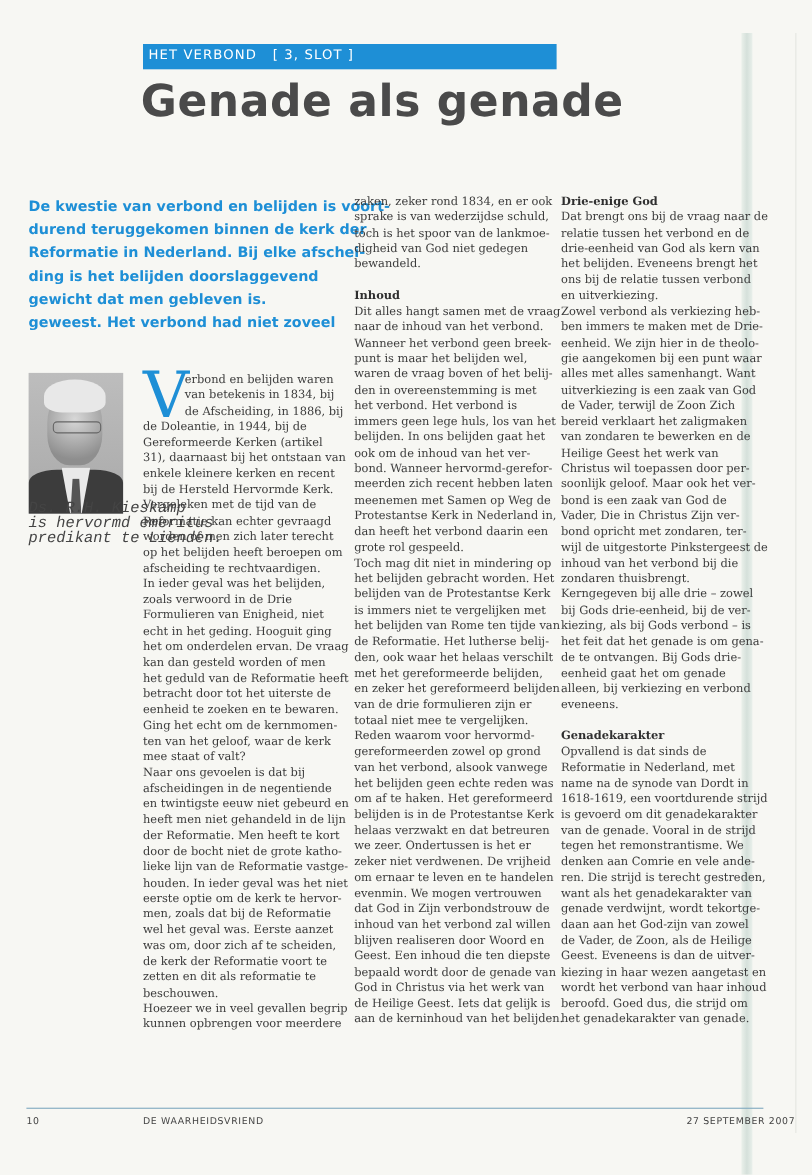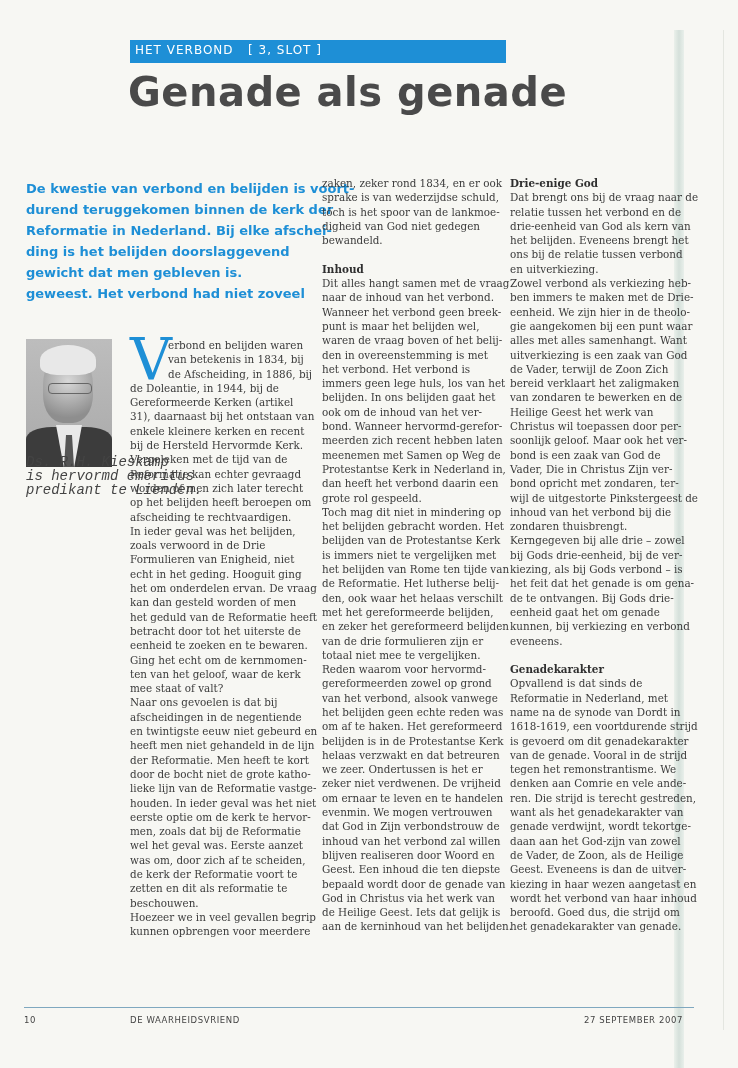--- a/index.html
+++ b/index.html
@@ -89,21 +89,21 @@
     position: absolute; left: 24px; top: 1007px; width: 670px; height: 1px;
     background: #7fa8bf;
   }
   .foot {
     position: absolute; top: 1015px;
     font-family: "DejaVu Sans", sans-serif; font-size: 8.5px; letter-spacing: 0.6px;
     color: #444;
   }
   .foot-num { left: 24px; }
   .foot-mag { left: 130px; }
-  .foot-date { left: 584px; text-align: right; }
+  .foot-date { left: 624px; text-align: right; }
 </style>
 </head>
 <body>
 
 <div class="page">
   <div class="fold"></div>
   <div class="edge"></div>
 
   <div class="kicker">HET VERBOND   [ 3, SLOT ]</div>
   <div class="title">Genade als genade</div>
@@ -256,21 +256,21 @@
       <div class="ln">bond opricht met zondaren, ter-</div>
       <div class="ln">wijl de uitgestorte Pinkstergeest de</div>
       <div class="ln">inhoud van het verbond bij die</div>
       <div class="ln">zondaren thuisbrengt.</div>
       <div class="ln">Kerngegeven bij alle drie – zowel</div>
       <div class="ln">bij Gods drie-eenheid, bij de ver-</div>
       <div class="ln">kiezing, als bij Gods verbond – is</div>
       <div class="ln">het feit dat het genade is om gena-</div>
       <div class="ln">de te ontvangen. Bij Gods drie-</div>
       <div class="ln">eenheid gaat het om genade</div>
-      <div class="ln">kunnen, bij verkiezing en verbond</div>
+      <div class="ln">alleen, bij verkiezing en verbond</div>
       <div class="ln">eveneens.</div>
       <div class="gap"></div>
       <div class="hd">Genadekarakter</div>
       <div class="ln">Opvallend is dat sinds de</div>
       <div class="ln">Reformatie in Nederland, met</div>
       <div class="ln">name na de synode van Dordt in</div>
       <div class="ln">1618-1619, een voortdurende strijd</div>
       <div class="ln">is gevoerd om dit genadekarakter</div>
       <div class="ln">van de genade. Vooral in de strijd</div>
       <div class="ln">tegen het remonstrantisme. We</div>

